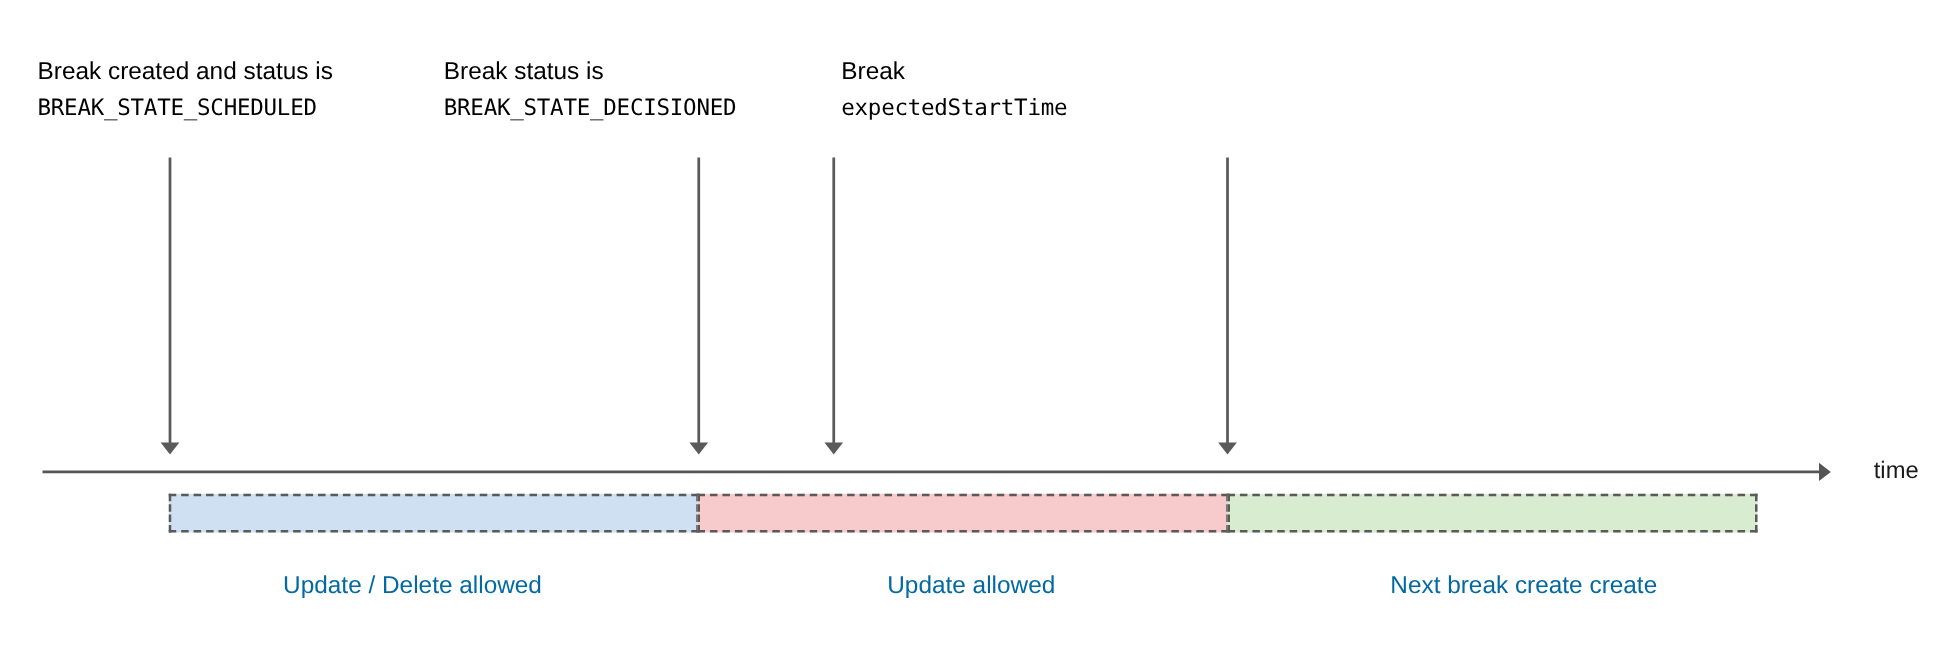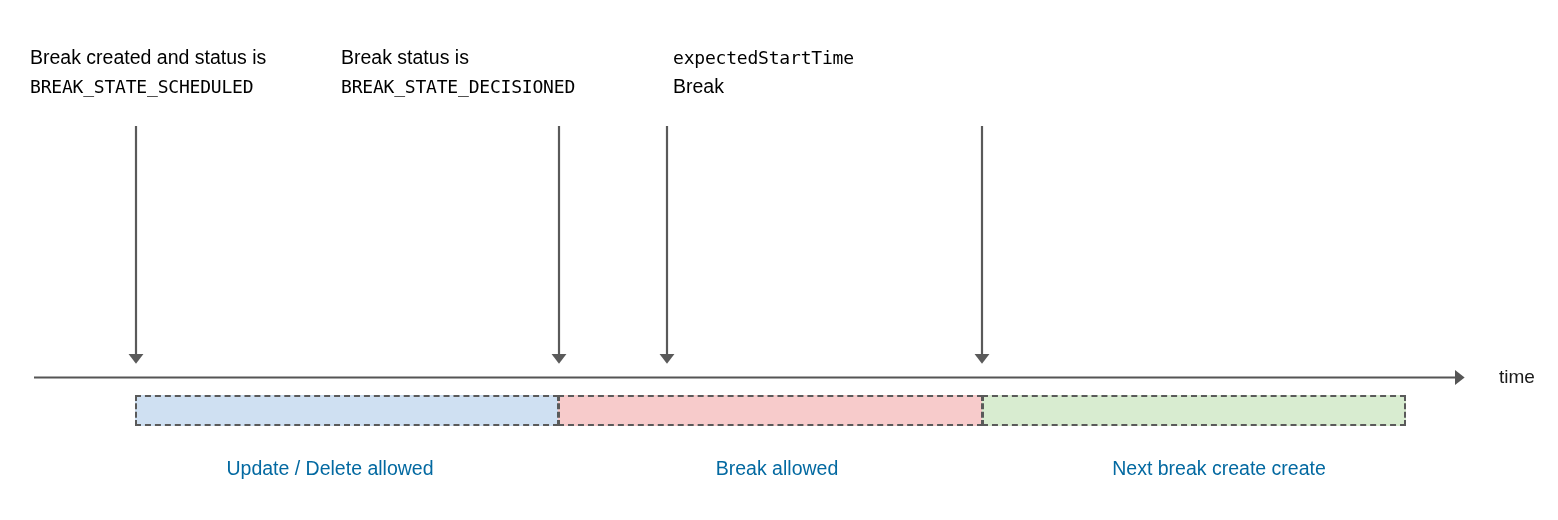--- a/index.html
+++ b/index.html
@@ -82,28 +82,28 @@
 </head>
 <body>
 
 <div id="stage">
 
   <div class="annotation" style="left:30px; top:43px;">
     <span class="ln plain">Break created and status is</span>
     <span class="ln mono">BREAK_STATE_SCHEDULED</span>
   </div>
 
-  <div class="annotation" style="left:341px; top:43px;">
+  <div class="annotation" style="left:355px; top:43px;">
     <span class="ln plain">Break status is</span>
     <span class="ln mono">BREAK_STATE_DECISIONED</span>
   </div>
 
   <div class="annotation" style="left:673px; top:43px;">
+    <span class="ln plain">Break</span>
     <span class="ln mono">expectedStartTime</span>
-    <span class="ln plain">Break</span>
   </div>
 
 
   <svg id="vector" viewBox="0 0 1558 520">
     <defs>
       <marker id="vhead" markerWidth="10" markerHeight="10" refX="3.2" refY="4" orient="auto" markerUnits="strokeWidth">
         <path d="M0,0.6 L0,7.4 L4.4,4 z" fill="#5a5a5a"></path>
       </marker>
       <marker id="hhead" markerWidth="10" markerHeight="10" refX="3.2" refY="4" orient="auto" markerUnits="strokeWidth">
         <path d="M0,0.6 L0,7.4 L4.4,4 z" fill="#555555"></path>
@@ -118,16 +118,16 @@
     <line x1="982" y1="126" x2="982" y2="361" stroke="#5a5a5a" stroke-width="2.2" marker-end="url(#vhead)"></line>
   </svg>
 
   <div id="time-label">time</div>
 
   <div class="phase-bar" style="left:135px; width:424px; background:#cfe0f2;"></div>
   <div class="phase-bar" style="left:558px; width:425px; background:#f7cbcb;"></div>
   <div class="phase-bar" style="left:982px; width:424px; background:#d8ecd0;"></div>
 
   <div class="caption" style="left:330px;">Update / Delete allowed</div>
-  <div class="caption" style="left:777px;">Break allowed</div>
+  <div class="caption" style="left:777px;">Update allowed</div>
   <div class="caption" style="left:1219px;">Next break create create</div>
 
 </div>
 
 </body></html>

